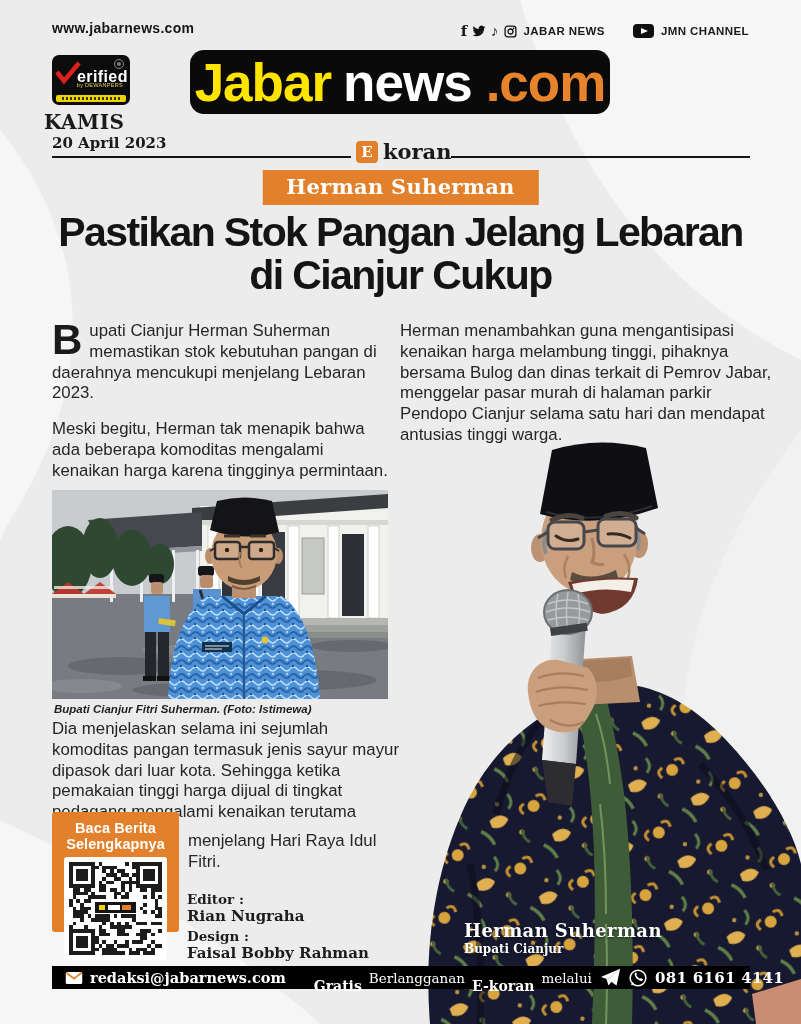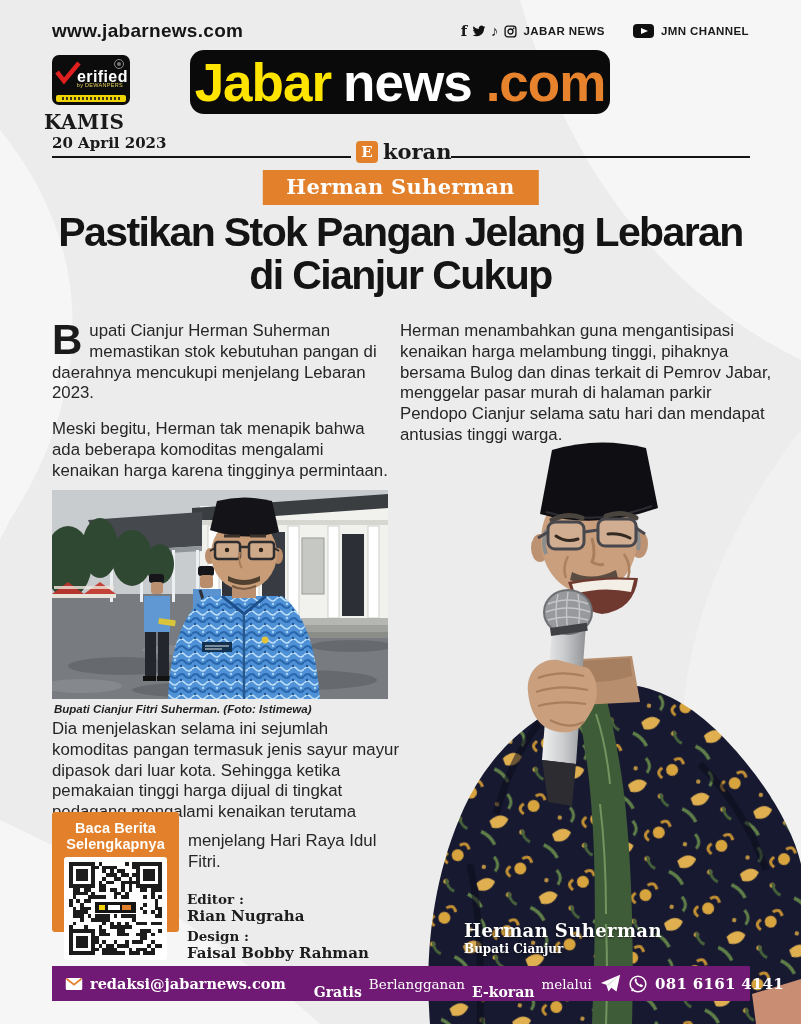--- a/index.html
+++ b/index.html
@@ -5,21 +5,21 @@
   html,body{margin:0;padding:0;background:#d8d8d8;}
   .page{position:relative;width:801px;height:1024px;background:#ececec;overflow:hidden;
         font-family:"Liberation Sans",sans-serif;color:#1a1a1a;}
   .abs{position:absolute;}
   svg{display:block;}
 
   
   .bg{position:absolute;inset:0;z-index:0;}
 
   
-  .url{left:52px;top:20px;font-size:19px;font-weight:bold;letter-spacing:.3px;color:#151515;z-index:3;}
+  .url{left:52px;top:20px;font-size:14px;font-weight:bold;letter-spacing:.3px;color:#151515;z-index:3;}
   .social{right:50px;top:24px;display:flex;align-items:center;gap:5px;z-index:3;}
   .social .glyph{font-weight:900;font-size:15px;line-height:14px;font-family:"DejaVu Serif",serif;}
   .social .label{font-size:11.5px;font-weight:bold;letter-spacing:.4px;margin:0 2px;}
   .social .gap{width:16px;}
   .yt{position:relative;width:21px;height:14px;background:#101010;border-radius:4px;}
   .yt::after{content:"";position:absolute;left:8px;top:4px;border-left:7px solid #fff;
              border-top:3.5px solid transparent;border-bottom:3.5px solid transparent;}
 
   .banner{left:190px;top:50px;width:420px;height:64px;background:#0a0a0a;border-radius:14px;
           display:flex;align-items:center;justify-content:center;z-index:3;}
@@ -75,21 +75,21 @@
 
   .credits{left:187px;top:891px;font-family:"DejaVu Serif",serif;font-weight:bold;color:#1d1d1d;z-index:2;}
   .credits .lab{font-size:13.5px;}
   .credits .nam{font-size:15px;margin-bottom:3px;}
 
   .photo2{left:400px;top:434px;width:401px;height:590px;z-index:1;}
   .subject{left:464px;top:920px;color:#fff;z-index:5;text-shadow:0 1px 3px rgba(0,0,0,.55);}
   .subject .nm{font-family:"DejaVu Serif",serif;font-weight:bold;font-size:18px;letter-spacing:.4px;}
   .subject .tt{font-family:"DejaVu Serif",serif;font-weight:bold;font-size:12px;margin-top:1px;}
 
-  .footer{left:52px;top:966px;width:698px;height:35px;background:#701a75;z-index:6;display:flex;
+  .footer{left:52px;top:966px;width:698px;height:23px;background:#000000;z-index:6;display:flex;
           align-items:center;box-sizing:border-box;padding:0 13px;gap:8px;color:#fff;
           font-family:"DejaVu Serif",serif;white-space:nowrap;}
   .footer .fg{display:flex;align-items:center;gap:7px;}
   .f-email{font-size:14.5px;font-weight:bold;}
   .f-sep{width:1.6px;height:19px;background:#fff;margin:0 6px;opacity:.95;}
   .f-b{font-weight:bold;font-size:14px;margin-top:16px;}
   .f-r{font-size:13.5px;}
   .f-phone{font-size:15px;font-weight:bold;letter-spacing:.3px;}
 </style>
 </head>

